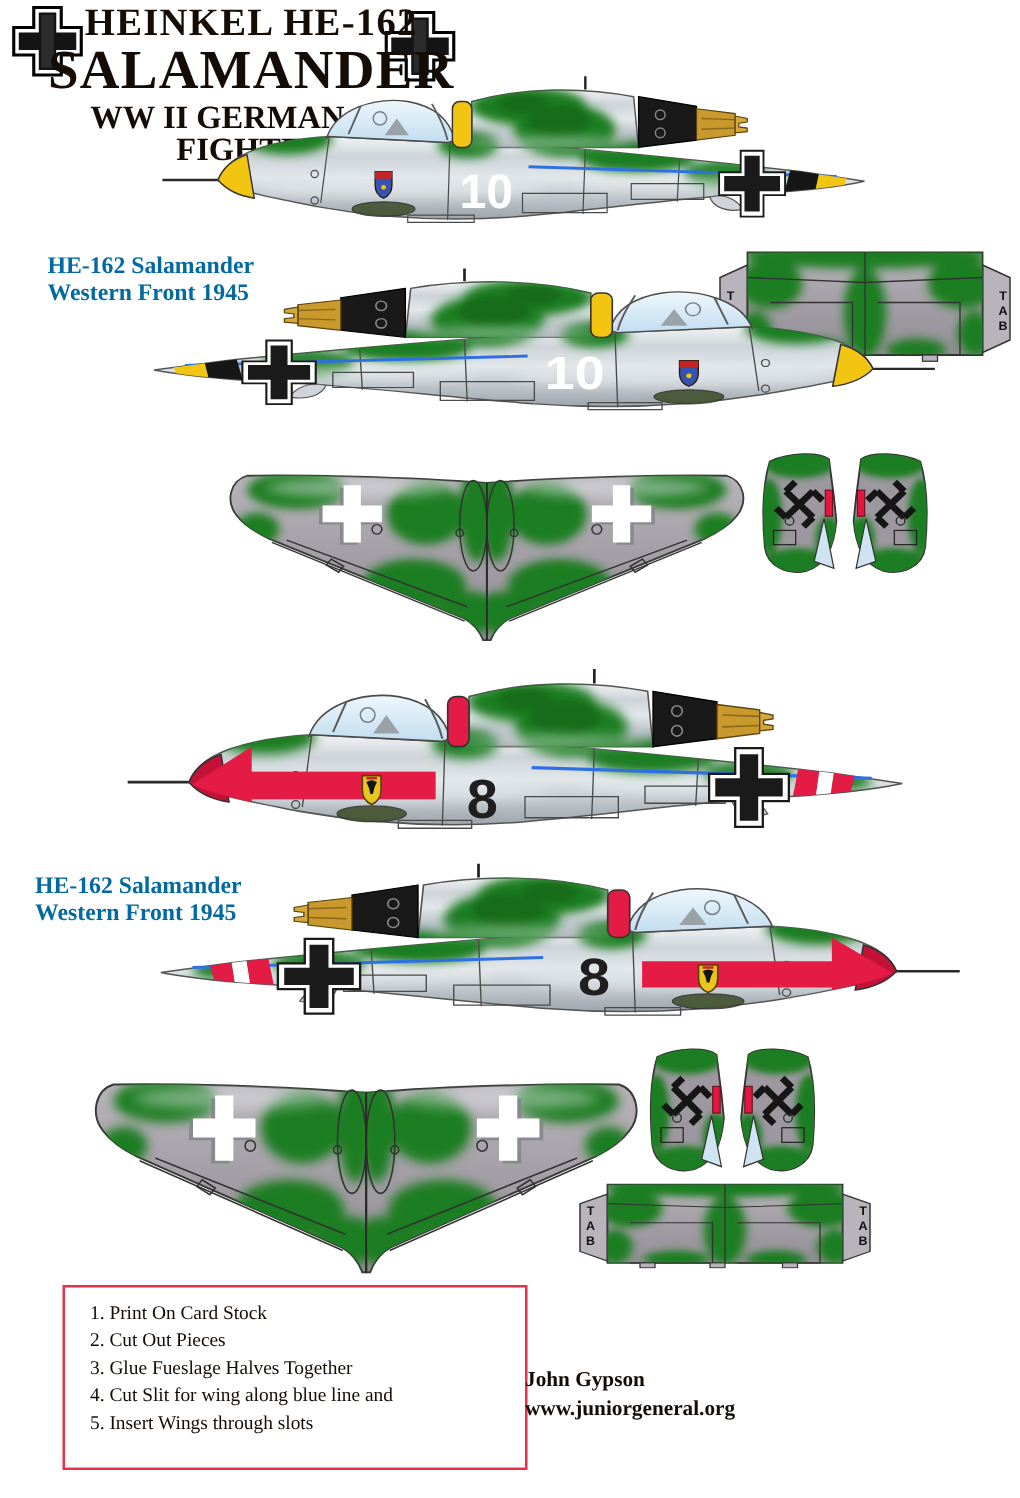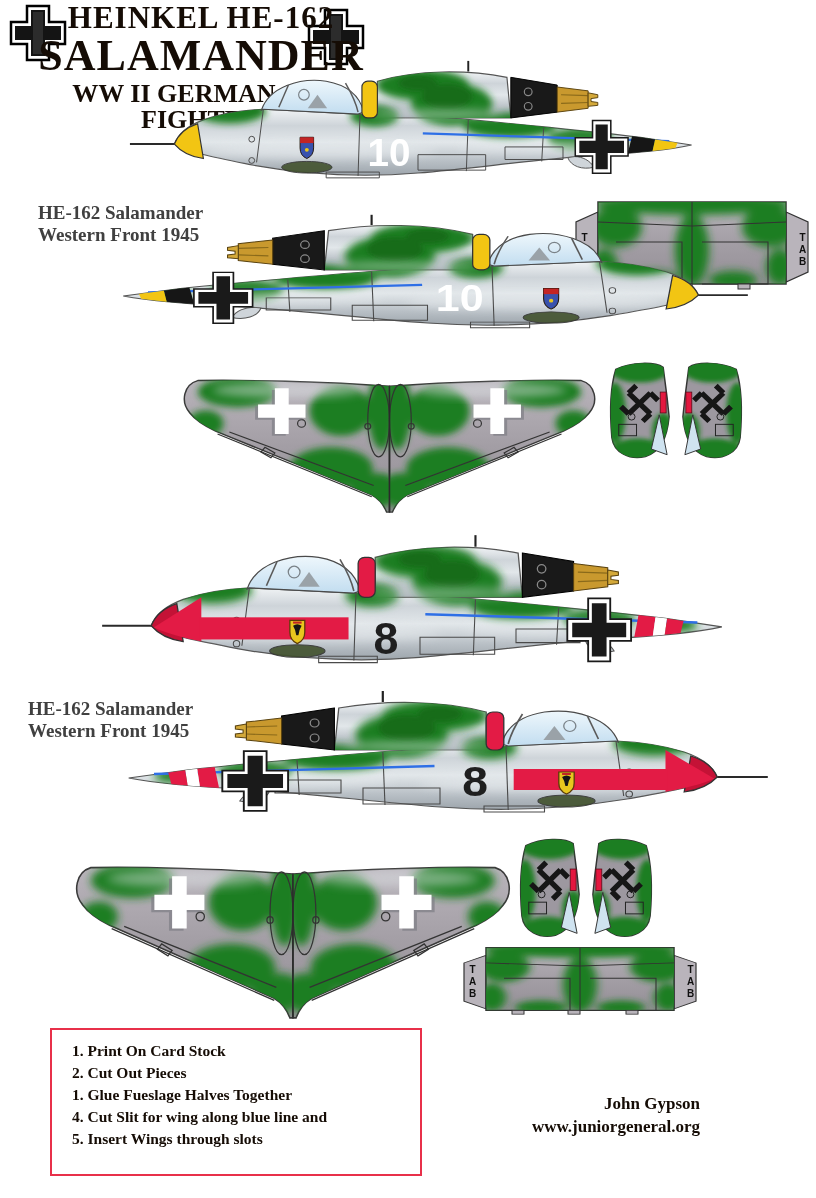--- a/index.html
+++ b/index.html
@@ -5,32 +5,32 @@
   html,body{margin:0;padding:0;background:#ffffff;}
   #canvas{position:relative;width:816px;height:1198px;background:#ffffff;overflow:hidden;
           font-family:"Liberation Serif",serif;color:#150c05;}
   .abs{position:absolute;}
   
   #title-block{left:0;top:2px;width:378px;text-align:center;line-height:1;padding-left:12px;}
   #title-line1{font-size:31px;font-weight:bold;letter-spacing:1px;}
   #title-line2{font-size:44px;font-weight:bold;letter-spacing:1px;margin-top:1px;}
   #title-line3{font-size:26px;font-weight:bold;margin-top:3px;letter-spacing:0px;}
   
-  .caption{font-size:19px;font-weight:bold;line-height:22px;color:#404040;}
+  .caption{font-size:19px;font-weight:bold;line-height:22px;color:#0369a1;}
   
   .tab-label{writing-mode:vertical-rl;text-orientation:upright;
              font-family:"Liberation Sans",sans-serif;font-weight:bold;font-size:10px;
              letter-spacing:1px;color:#101010;text-align:center;}
   
   #instructions-box{left:50px;top:1028px;width:372px;height:148px;border:2px solid #e8304a;
                     box-sizing:border-box;padding:10px 6px 0 20px;}
-  #instructions-box .iline{font-size:15.5px;font-weight:bold;line-height:22px;white-space:nowrap;}
+  #instructions-box .iline{font-size:15.5px;font-weight:normal;line-height:22px;white-space:nowrap;}
   #instructions-box .cont{padding-left:13px;}
   
-  #credit-block{left:420px;top:1092px;width:280px;text-align:right;font-weight:bold;
+  #credit-block{left:420px;top:1092px;width:280px;text-align:left;font-weight:bold;
                 font-size:17px;line-height:23px;}
   svg{display:block;}
 </style>
 </head>
 <body>
 
 <div id="canvas">
 
   <svg width="0" height="0" aria-hidden="true">
     <defs>
@@ -353,21 +353,21 @@
 
   <svg class="abs" style="left:456px;top:940px" width="248" height="78" viewBox="0 0 248 102" preserveAspectRatio="none">
       <use href="#tabpiece"></use>
     </svg>
   <div class="abs tab-label" style="left:462px;top:958px;width:16px;height:48px">TAB</div>
   <div class="abs tab-label" style="left:680px;top:958px;width:16px;height:48px">TAB</div>
 
   <div class="abs" id="instructions-box">
     <div class="iline">1. Print On Card Stock</div>
     <div class="iline">2. Cut Out Pieces</div>
-    <div class="iline">1. Glue Fueslage Halves Together</div>
+    <div class="iline">3. Glue Fueslage Halves Together</div>
     <div class="iline">4. Cut Slit for wing along blue line and</div>
     <div class="iline">5. Insert Wings through slots</div>
   </div>
 
   <div class="abs" id="credit-block">
     <div>John Gypson</div>
     <div>www.juniorgeneral.org</div>
   </div>
 
 </div>

